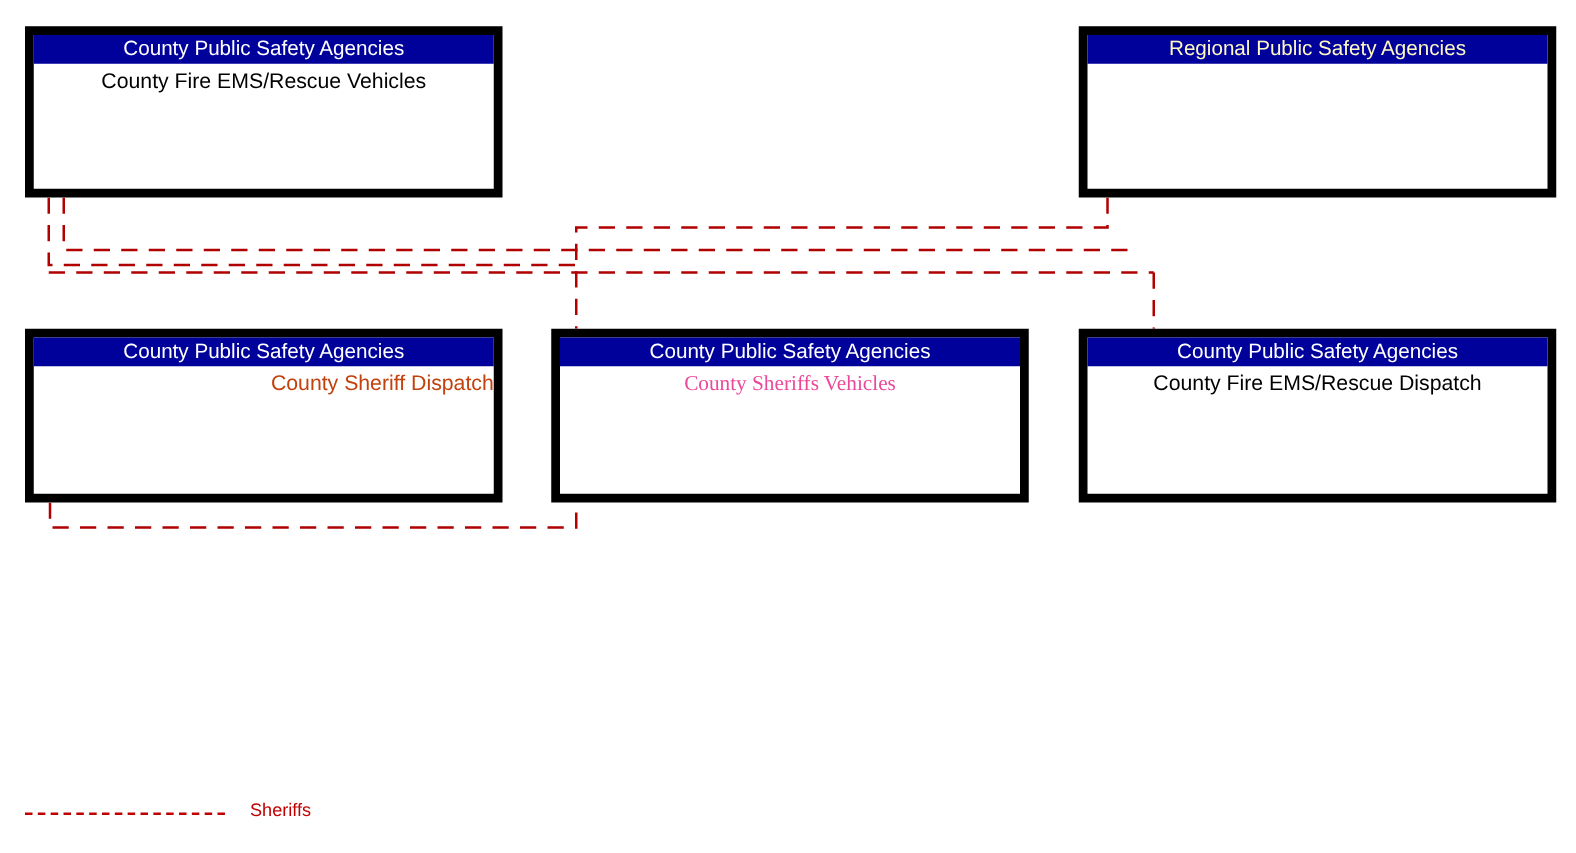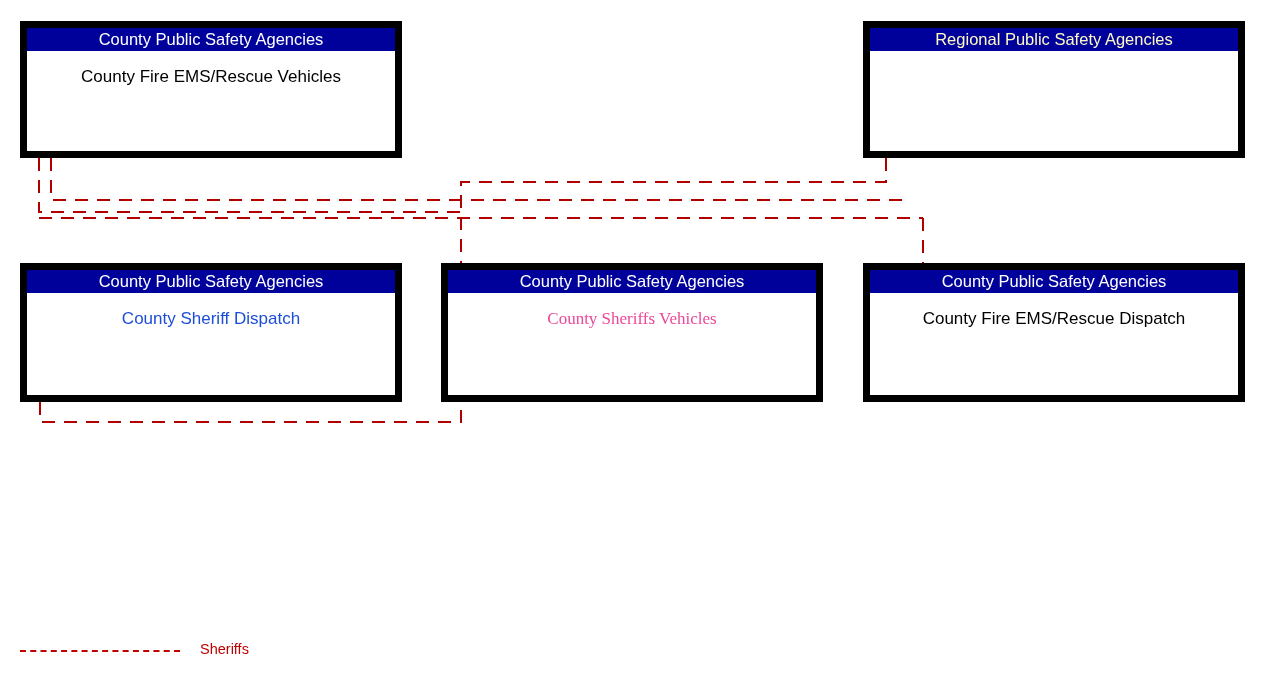--- a/index.html
+++ b/index.html
@@ -41,21 +41,20 @@
   }
   .node-title {
     box-sizing: border-box;
     color: #000000;
     font-size: 17px;
     line-height: 21px;
     text-align: center;
     padding-top: 3px;
     white-space: nowrap;
     overflow: hidden;
-    margin-top: 12px;
   }
   #connector-layer {
     position: absolute;
     left: 0;
     top: 0;
     width: 1261px;
     height: 682px;
     z-index: 1;
   }
   .legend-row {
@@ -103,21 +102,21 @@
     <div class="node-header" style="background: rgb(0, 0, 155); color: rgb(255, 255, 255);">County Public Safety Agencies</div>
     <div class="node-title" style="color: rgb(0, 0, 0);">County Fire EMS/Rescue Vehicles</div>
   </div>
 
   <div class="node-box" style="left: 863px; top: 21px; width: 382px; height: 137px; border-color: rgb(0, 0, 0); background: rgb(255, 255, 255);">
     <div class="node-header" style="background: rgb(0, 0, 155); color: #fef9c3;">Regional Public Safety Agencies</div>
   </div>
 
   <div class="node-box" style="left: 20px; top: 263px; width: 382px; height: 139px; border-color: rgb(0, 0, 0); background: rgb(255, 255, 255);">
     <div class="node-header" style="background: rgb(0, 0, 155); color: rgb(255, 255, 255);">County Public Safety Agencies</div>
-    <div class="node-title" style="color: #1d4ed8;">County Sheriff Dispatch</div>
+    <div class="node-title" style="color: #c2410c; text-align: right;">County Sheriff Dispatch</div>
   </div>
 
   <div class="node-box" style="left: 441px; top: 263px; width: 382px; height: 139px; border-color: rgb(0, 0, 0); background: rgb(255, 255, 255);">
     <div class="node-header" style="background: rgb(0, 0, 155); color: rgb(255, 255, 255);">County Public Safety Agencies</div>
     <div class="node-title" style="color: #ec4899; font-family: Liberation Serif, serif;">County Sheriffs Vehicles</div>
   </div>
 
   <div class="node-box" style="left: 863px; top: 263px; width: 382px; height: 139px; border-color: rgb(0, 0, 0); background: rgb(255, 255, 255);">
     <div class="node-header" style="background: rgb(0, 0, 155); color: rgb(255, 255, 255);">County Public Safety Agencies</div>
     <div class="node-title" style="color: rgb(0, 0, 0);">County Fire EMS/Rescue Dispatch</div>

